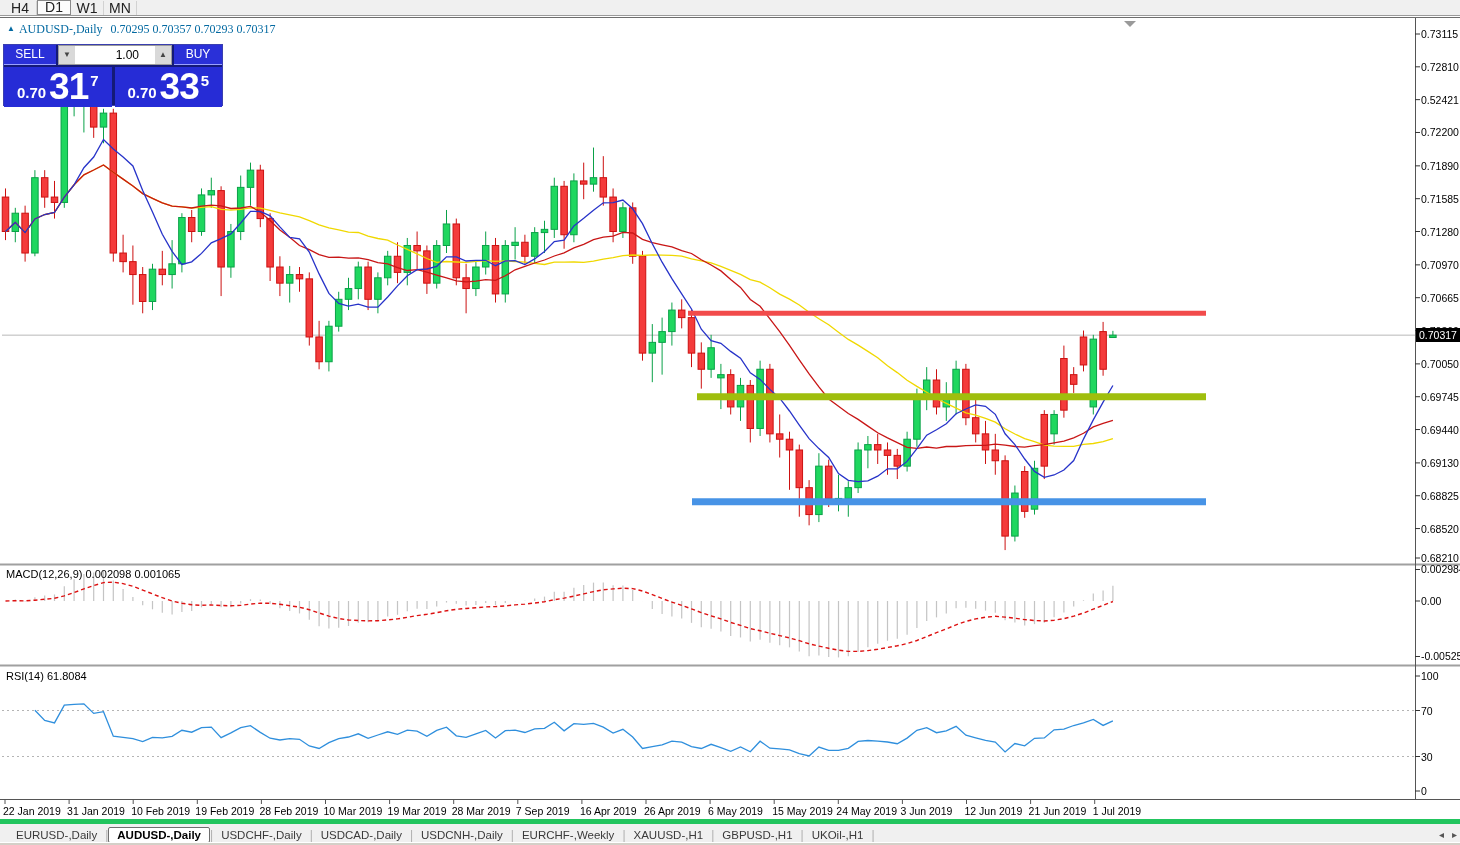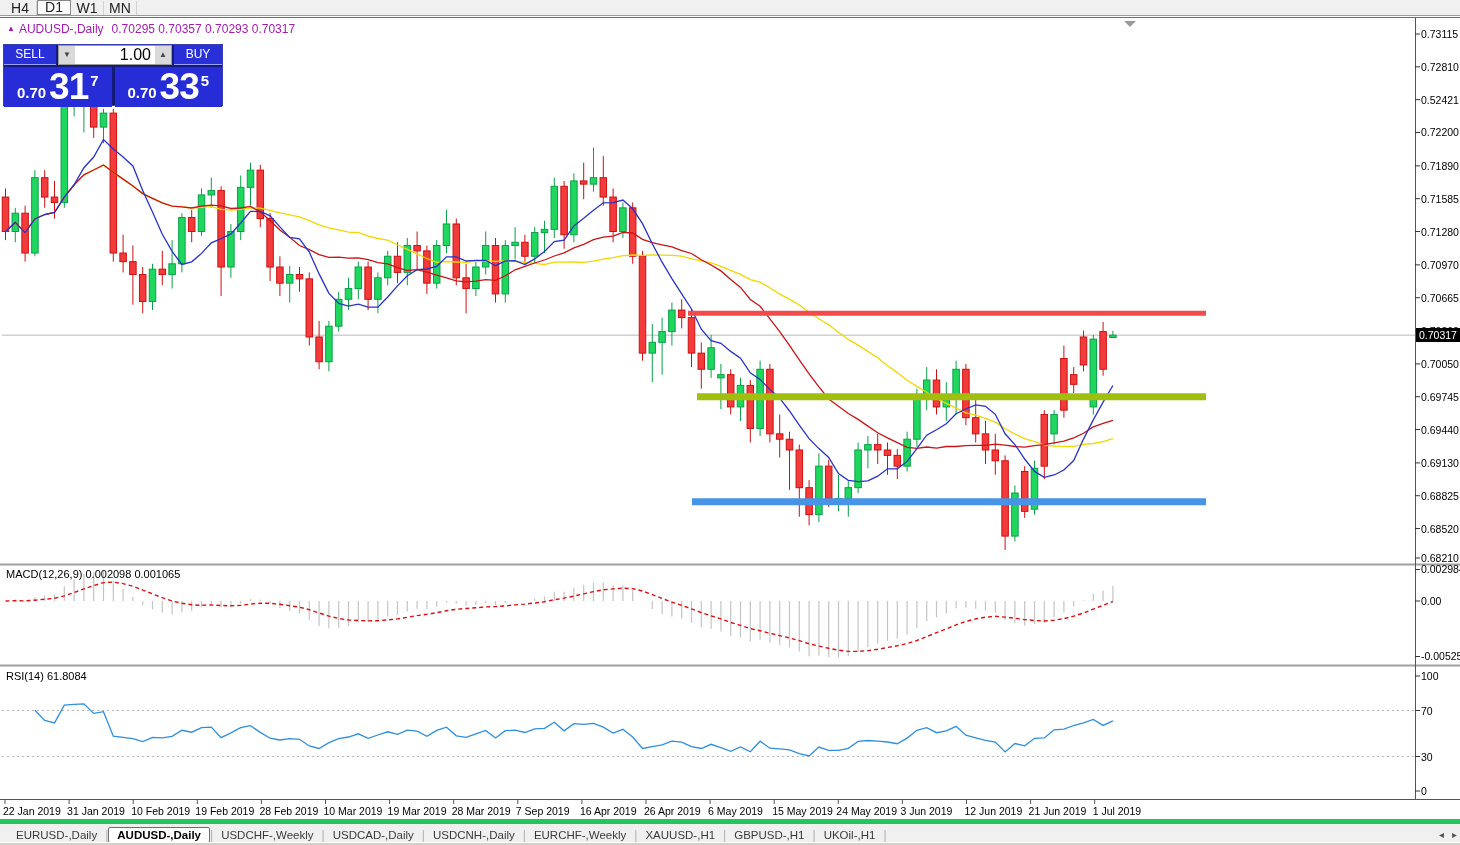--- a/index.html
+++ b/index.html
@@ -8,35 +8,35 @@
   
   #tf-toolbar{position:absolute;left:0;top:0;width:1460px;height:16px;background:#f0f0f0;
     border-bottom:1px solid #9a9a9a;display:flex;align-items:center;padding-left:4px;box-sizing:border-box;}
   .tf-btn{min-width:26px;height:14px;line-height:14px;text-align:center;font-size:14px;color:#222;
     border-right:1px solid #d2d2d2;padding:0 3px;cursor:default;}
   .tf-btn.active{background:#fcfcfc;border:1px solid #8a8a8a;border-right:1px solid #8a8a8a;height:13px;line-height:13px;}
   
   #chart-window{position:absolute;left:0;top:17px;width:1460px;height:801px;background:#fff;
     border-top:1px solid #6e6e6e;box-sizing:border-box;}
   #chart-svg{position:absolute;left:0;top:0;}
-  #chart-title{position:absolute;left:7px;top:4px;font-size:12px;color:#a21caf;z-index:5;}
+  #chart-title{position:absolute;left:7px;top:4px;font-size:12px;color:#0369a1;z-index:5;font-family:Liberation Serif, serif;}
   #chart-title .tri{font-size:8px;vertical-align:2px;margin-right:4px;}
   #chart-title .sym{margin-right:8px;}
   
   #trade-panel{position:absolute;left:3px;top:26px;width:220px;height:62px;background:#141a78;z-index:6;
     border:1px solid #3a3fb0;box-sizing:border-box;}
   .tp-row1{position:absolute;left:0;top:0;width:100%;height:20px;}
   .tp-btn{position:absolute;top:0;height:19px;line-height:18px;text-align:center;color:#fff;font-size:12px;
     background:#2a30d8;border-bottom:1px solid #9aa0ff;cursor:pointer;}
   #sell-btn{left:0;width:52px;}
   #buy-btn{right:0;width:48px;}
   .tp-spin{position:absolute;left:54px;top:0;width:114px;height:20px;background:#cfcfcf;border:1px solid #9a9a9a;
     box-sizing:border-box;display:flex;}
   .sp-btn{width:16px;height:100%;background:#d9d9d9;color:#444;font-size:8px;text-align:center;line-height:18px;cursor:pointer;}
-  .tp-spin input{flex:1;border:none;outline:none;font-size:16px;text-align:right;padding-right:4px;
+  .tp-spin input{flex:1;border:none;outline:none;font-size:12px;text-align:right;padding-right:16px;
     font-family:"Liberation Sans",sans-serif;background:#fff;color:#000;min-width:0;}
   .tp-row2{position:absolute;left:0;top:22px;width:100%;height:40px;display:flex;gap:3px;}
   .tp-price{flex:1;background:#262cd6;color:#fff;display:flex;align-items:center;justify-content:center;cursor:pointer;}
   .tp-price .pp{font-size:15px;font-weight:bold;margin-top:10px;margin-right:3px;}
   .tp-price .pb{font-size:37px;font-weight:bold;letter-spacing:-1px;line-height:34px;}
   .tp-price .ps{font-size:15px;font-weight:bold;margin-bottom:14px;margin-left:2px;}
   
   #price-axis{position:absolute;left:1418px;top:0;width:42px;height:801px;font-size:10.5px;color:#000;}
   .ptick{position:absolute;left:3px;transform:translateY(-50%);white-space:nowrap;}
   #price-box{position:absolute;left:1416px;top:310px;width:43px;height:14px;background:#000;color:#fff;
@@ -568,21 +568,21 @@
         <div class="dtick" style="left: 1092.7px;">1 Jul 2019</div>
       </div>
   </div>
 
   <div id="tab-bar">
     <div id="tabs">
         <span class="tab">EURUSD-,Daily</span>
         <span class="tab-sep">|</span>
         <span class="tab active">AUDUSD-,Daily</span>
         <span class="tab-sep">|</span>
-        <span class="tab">USDCHF-,Weekly</span>
+        <span class="tab">USDCHF-,Daily</span>
         <span class="tab-sep">|</span>
         <span class="tab">USDCAD-,Daily</span>
         <span class="tab-sep">|</span>
         <span class="tab">USDCNH-,Daily</span>
         <span class="tab-sep">|</span>
         <span class="tab">EURCHF-,Weekly</span>
         <span class="tab-sep">|</span>
         <span class="tab">XAUUSD-,H1</span>
         <span class="tab-sep">|</span>
         <span class="tab">GBPUSD-,H1</span>

